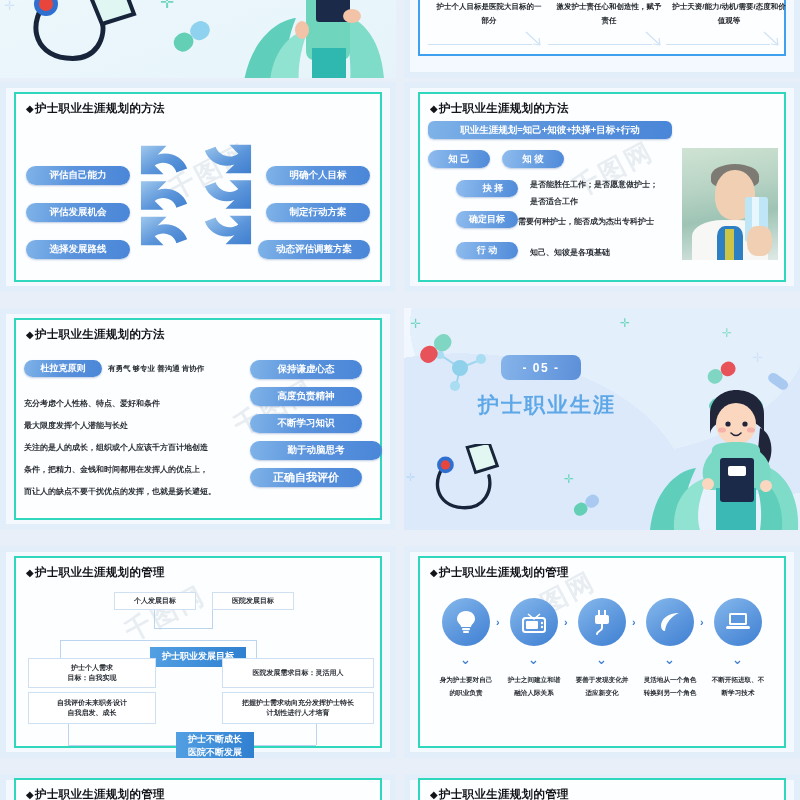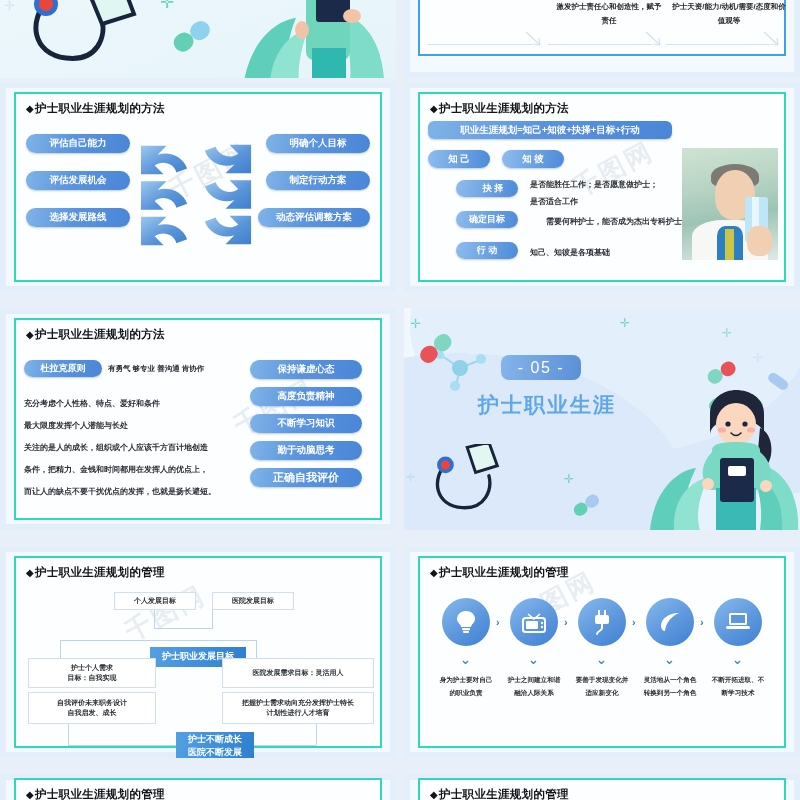--- a/index.html
+++ b/index.html
@@ -73,21 +73,21 @@
     color: rgba(150,170,190,.20);
     font-size: 26px;
     font-weight: bold;
     transform: rotate(-28deg);
     pointer-events: none;
     letter-spacing: 3px;
     user-select: none;
   }
 
   
-  #slideA .pill { height: 19px; width: 104px; font-size: 9.5px; }
+  #slideA .pill { height: 19px; width: 104px; font-size: 9.5px; margin-top: 32px; }
 
   .arrowart { position: absolute; left: 136px; top: 139px; width: 118px; height: 112px; }
 
   
   .photo {
     position: absolute;
     background:
       radial-gradient(circle at 48% 36%, #f3d9c4 0 14%, transparent 14.5%),
       linear-gradient(170deg, #cfe3d3 0%, #b7d3c4 35%, #9ec4b5 60%, #dfe9e6 100%);
     overflow: hidden;
@@ -132,21 +132,21 @@
     background:
       radial-gradient(ellipse 230px 150px at 14% 88%, #dbe9fb 0 100%, transparent 100%),
       radial-gradient(ellipse 200px 130px at 52% 8%, #e4effc 0 100%, transparent 100%),
       radial-gradient(ellipse 220px 160px at 92% 12%, #dbe9fb 0 100%, transparent 100%),
       linear-gradient(160deg, #f3f8ff 0%, #eaf3fd 55%, #e7f1fd 100%);
   }
   #slideD .num {
     position: absolute; left: 97px; top: 47px; width: 80px; height: 25px;
     border-radius: 8px; display: flex; align-items: center; justify-content: center;
     background: linear-gradient(100deg, #86b4ea, #5b8fd8);
-    color: #fff; font-size: 16px; font-weight: normal; letter-spacing: 1.5px;
+    color: #fff; font-size: 12px; font-weight: bold; letter-spacing: 1.5px;
   }
   #slideD .t1, #slideD .t2 {
     position: absolute; color: #5fa8e8; font-weight: bold; font-size: 21px;
     letter-spacing: 2px; white-space: nowrap;
   }
   #slideD .t1 { left: 74px; top: 83px; }
   #slideD .t2 { left: 124px; top: 112px; }
 
   .nurse { position: absolute; right: 8px; bottom: 0; width: 112px; height: 150px; }
   .leafset { position: absolute; right: 0; bottom: 0; width: 150px; height: 90px; }
@@ -222,20 +222,21 @@
         <ellipse cx="70" cy="70" rx="7" ry="9" fill="#f2c3a6"></ellipse>
       </svg>
       <div class="deco-cross" style="left:4px;top:148px;font-size:13px;color:#cfe3f6;">✛</div>
     </div>
   </div>
 
   <div class="slide" id="slideTopR" style="left:404px;top:-150px;width:396px;height:228px;">
     <div class="slide-inner">
         <div class="halo"></div>
       <div class="frame blue" style="top:10px;bottom:22px;">
+        <div class="topcell" style="left:14px;top:138px;width:110px;">护士个人目标是医院大目标的一部分</div>
         <div class="topline" style="left:8px;top:182px;width:104px;"></div>
         <svg style="position:absolute;left:104px;top:168px;" width="18" height="18">
             <path d="M2 2 L16 15" stroke="#cfe2f4" stroke-width="1.2" fill="none"></path>
             <path d="M16 15 L9 14 M16 15 L15 8" stroke="#cfe2f4" stroke-width="1.2" fill="none"></path>
           </svg>
 
         <div class="topcell" style="left:134px;top:138px;width:110px;">激发护士责任心和创造性，赋予责任</div>
         <div class="topline" style="left:128px;top:182px;width:104px;"></div>
         <svg style="position:absolute;left:224px;top:168px;" width="18" height="18">
             <path d="M2 2 L16 15" stroke="#cfe2f4" stroke-width="1.2" fill="none"></path>
@@ -302,21 +303,21 @@
         <div class="pill" style="left:8px;top:27px;width:244px;height:18px;font-size:9.5px;border-radius:6px;">职业生涯规划=知己+知彼+抉择+目标+行动</div>
 
         <div class="pill lite" style="left:8px;top:56px;width:62px;height:18px;font-size:9.5px;">知 己</div>
         <div class="pill lite" style="left:82px;top:56px;width:62px;height:18px;font-size:9.5px;">知 彼</div>
 
         <div class="pill lite" style="left:36px;top:86px;width:62px;height:17px;font-size:9px;padding-left:12px;">抉 择</div>
         <div class="bodyline" style="left:110px;top:85px;">是否能胜任工作；是否愿意做护士；</div>
         <div class="bodyline" style="left:110px;top:102px;">是否适合工作</div>
 
         <div class="pill lite" style="left:36px;top:117px;width:62px;height:17px;font-size:9px;">确定目标</div>
-        <div class="bodyline" style="left:98px;top:122px;margin-left:28px;">需要何种护士，能否成为杰出专科护士</div>
+        <div class="bodyline" style="left:98px;top:122px;">需要何种护士，能否成为杰出专科护士</div>
 
         <div class="pill lite" style="left:36px;top:148px;width:62px;height:17px;font-size:9px;">行 动</div>
         <div class="bodyline" style="left:110px;top:153px;">知己、知彼是各项基础</div>
 
         <div class="photo" style="right:6px;top:54px;width:96px;height:112px;">
           <div class="hair"></div>
             <div class="head"></div>
           <div class="coat"></div>
             <div class="shirt"></div>
             <div class="tie"></div>
@@ -341,21 +342,21 @@
 
         <div class="bodyline" style="left:8px;top:78px;">充分考虑个人性格、特点、爱好和条件</div>
         <div class="bodyline" style="left:8px;top:100px;">最大限度发挥个人潜能与长处</div>
         <div class="bodyline" style="left:8px;top:122px;">关注的是人的成长，组织或个人应该千方百计地创造</div>
         <div class="bodyline" style="left:8px;top:144px;">条件，把精力、金钱和时间都用在发挥人的优点上，</div>
         <div class="bodyline" style="left:8px;top:166px;">而让人的缺点不要干扰优点的发挥，也就是扬长避短。</div>
 
         <div class="pill" style="left:234px;top:40px;width:112px;height:19px;font-size:9.5px;">保持谦虚心态</div>
         <div class="pill" style="left:234px;top:67px;width:112px;height:19px;font-size:9.5px;">高度负责精神</div>
         <div class="pill" style="left:234px;top:94px;width:112px;height:19px;font-size:9.5px;">不断学习知识</div>
-        <div class="pill" style="left:234px;top:121px;width:112px;height:19px;font-size:9.5px;">勤于动脑思考</div>
+        <div class="pill" style="left:234px;top:121px;width:132px;height:19px;font-size:9.5px;">勤于动脑思考</div>
         <div class="pill" style="left:234px;top:148px;width:112px;height:19px;font-size:11px;">正确自我评价</div>
       </div>
     </div>
   </div>
 
   <div class="slide" id="slideD" style="left:404px;top:308px;width:396px;height:222px;">
     <div class="slide-inner">
       <div class="bg"></div>
 
       <svg style="position:absolute;left:22px;top:28px;" width="64" height="56">

